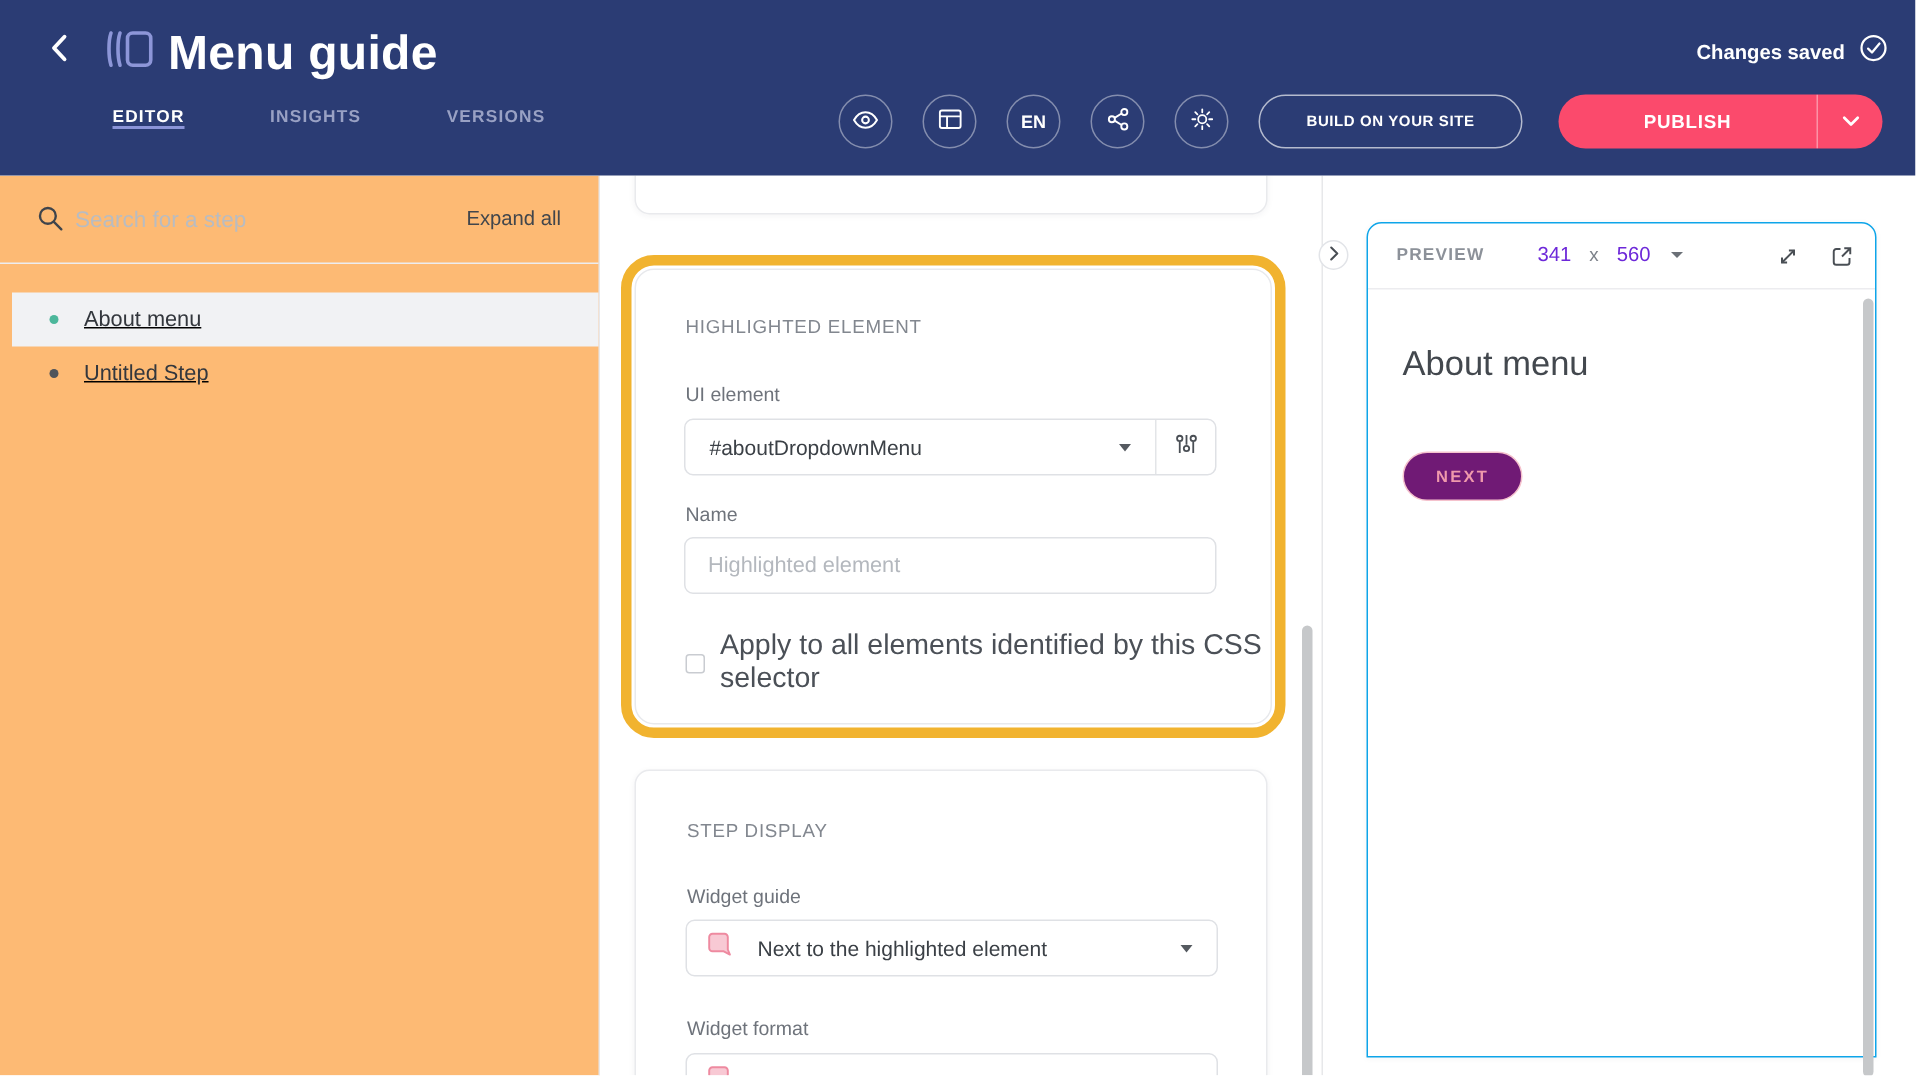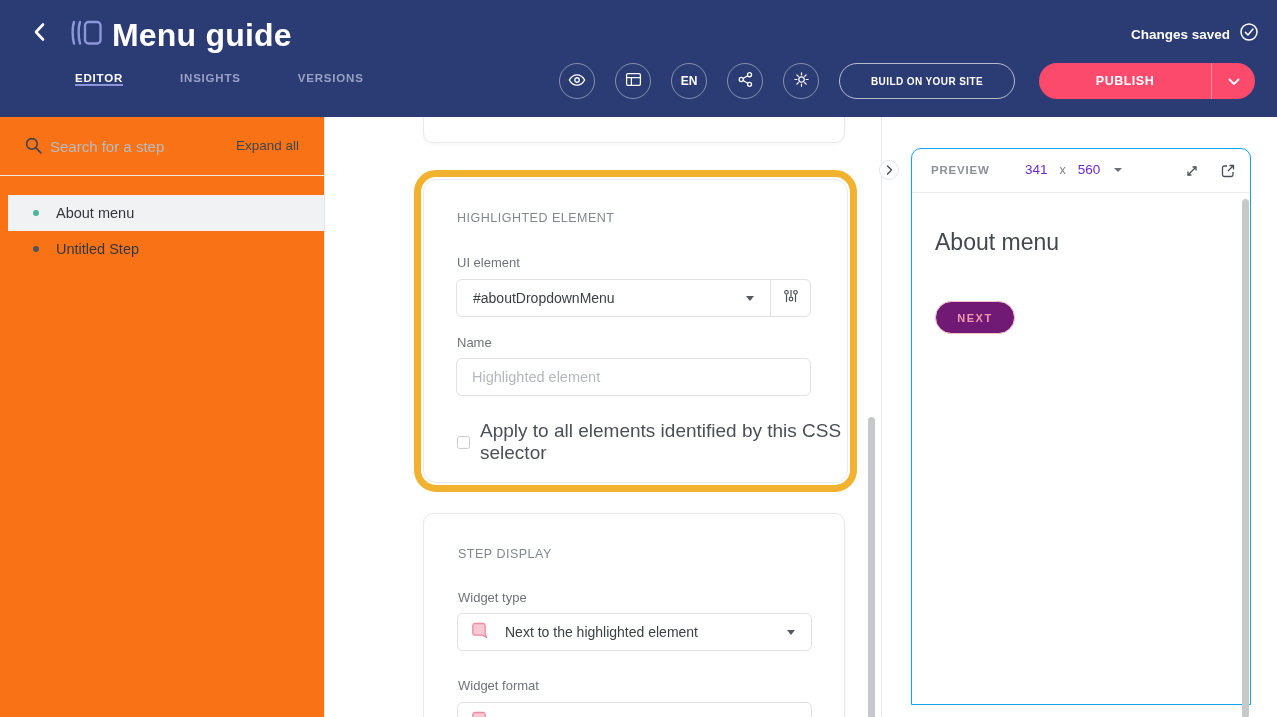--- a/index.html
+++ b/index.html
@@ -20,21 +20,21 @@
   .circle-btn { width:36px; height:36px; border-radius:50%; border:1px solid rgba(255,255,255,.42); display:flex; align-items:center; justify-content:center; color:#fff; cursor:pointer; font-size:12px; font-weight:700; }
   .build-btn { position:absolute; left:839px; top:63px; width:176px; height:36px; border-radius:18px; border:1px solid rgba(255,255,255,.65); color:#fff; font-size:10px; font-weight:700; letter-spacing:.4px; display:flex; align-items:center; justify-content:center; cursor:pointer; background:transparent; }
   .publish-btn { position:absolute; right:22px; top:63px; width:216px; height:36px; border-radius:18px; background:#fb4a6c; display:flex; cursor:pointer; overflow:hidden; }
   .publish-main { flex:1; display:flex; align-items:center; justify-content:center; color:#fff; font-size:12.5px; font-weight:700; letter-spacing:.5px; }
   .publish-caret { width:44px; border-left:1px solid rgba(255,255,255,.4); display:flex; align-items:center; justify-content:center; color:#fff; }
 
   
   .content { position:absolute; top:117px; left:0; width:1277px; height:600px; background:#fff; overflow:hidden; }
 
   
-  .sidebar { position:absolute; left:0; top:0; width:325px; height:600px; background:#f97316; border-right:1px solid #e7e8eb; }
+  .sidebar { position:absolute; left:0; top:0; width:400px; height:600px; background:#fdba74; border-right:1px solid #e7e8eb;text-decoration:underline; }
   .search-row { position:relative; height:59px; border-bottom:1px solid #ededf0; }
   .search-icon { position:absolute; left:24px; top:19px; color:#3f444b; }
   .search-input { position:absolute; left:50px; top:15px; width:200px; height:28px; border:none; background:transparent; outline:none; font-size:15px; color:#33373d; font-family:"Liberation Sans",sans-serif; }
   .search-input::placeholder { color:#b8bcc2; }
   .expand-all { position:absolute; right:25px; top:21px; font-size:13.5px; color:#41464c; cursor:pointer; }
   .step-list { padding-top:19px; }
   .step-row { height:36px; margin-left:8px; display:flex; align-items:center; cursor:pointer; }
   .step-row.selected { background:#f1f2f4; }
   .step-dot { width:6px; height:6px; border-radius:50%; margin-left:25px; flex:none; }
   .dot-active { background:#4cb79b; }
@@ -229,21 +229,21 @@
 
           <div class="checkbox-row" style="top:240px;">
             <span class="checkbox"></span>
             <span class="checkbox-label">Apply to all elements identified by this CSS selector</span>
           </div>
         </div>
       </div>
 
       <div class="card step-card" style="position:absolute;">
         <div class="section-title" style="top:33px; left:34px;">STEP DISPLAY</div>
-        <div class="field-label" style="top:76px; left:34px;">Widget type</div>
+        <div class="field-label" style="top:76px; left:34px;">Widget guide</div>
 
         <div class="select-box" style="top:99px; left:33px;">
           <span class="bubble-icon">
             <svg width="20" height="19" viewBox="0 0 20 19">
                 <path d="M7 2.5 H15 A2.2 2.2 0 0 1 17.2 4.7 V12 A2.2 2.2 0 0 1 15 14.2 H7.5 L3.4 16.4 L4.8 13 V4.7 A2.2 2.2 0 0 1 7 2.5 Z" fill="#f8c9d4" stroke="#ee8aa0" stroke-width="1.3" stroke-linejoin="round" transform="scale(-1,1) translate(-20,0)"></path>
               </svg>
           </span>
           <span class="select-value with-icon">Next to the highlighted element</span>
           <span class="caret"></span>
         </div>

